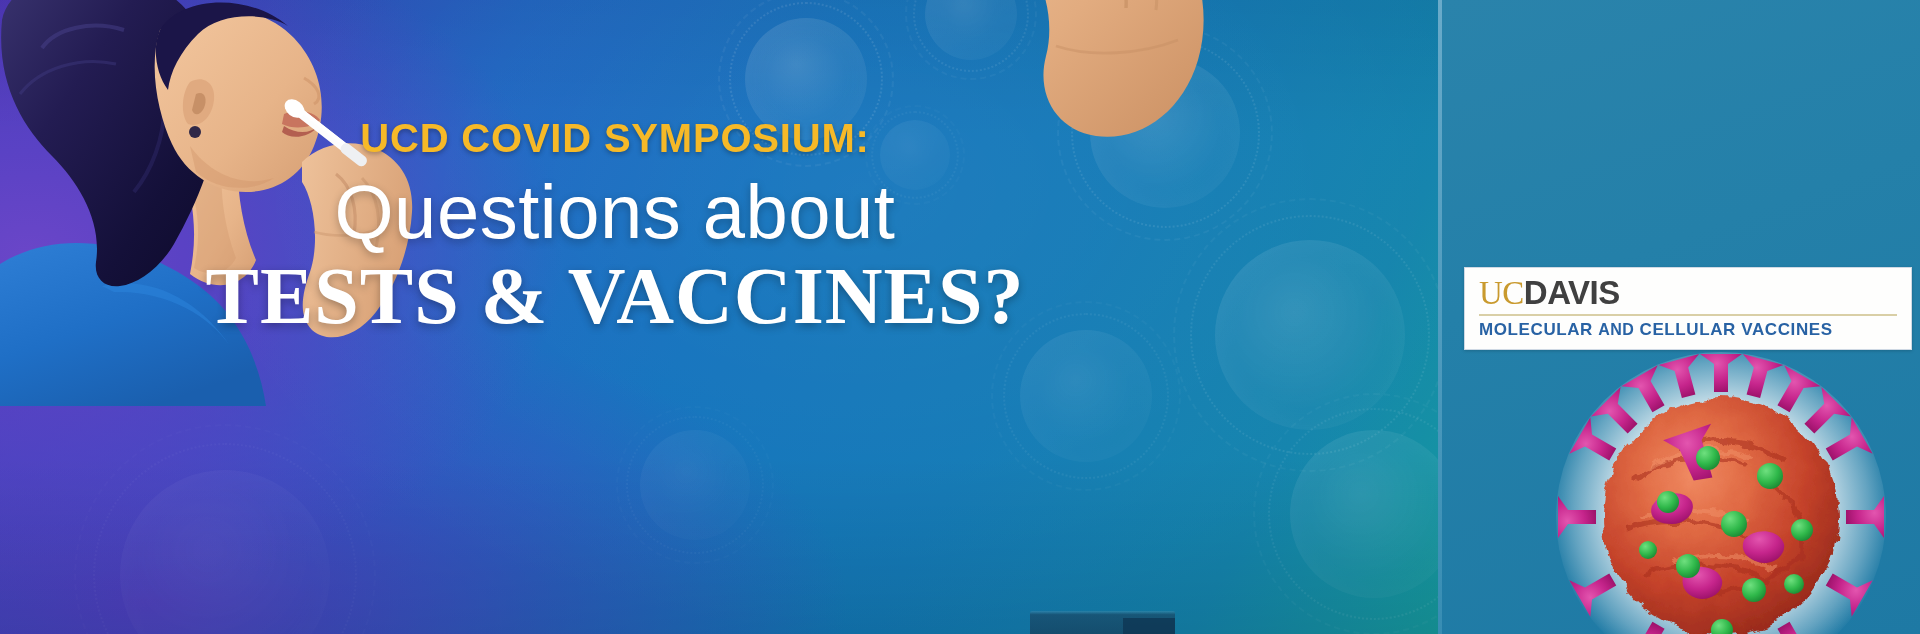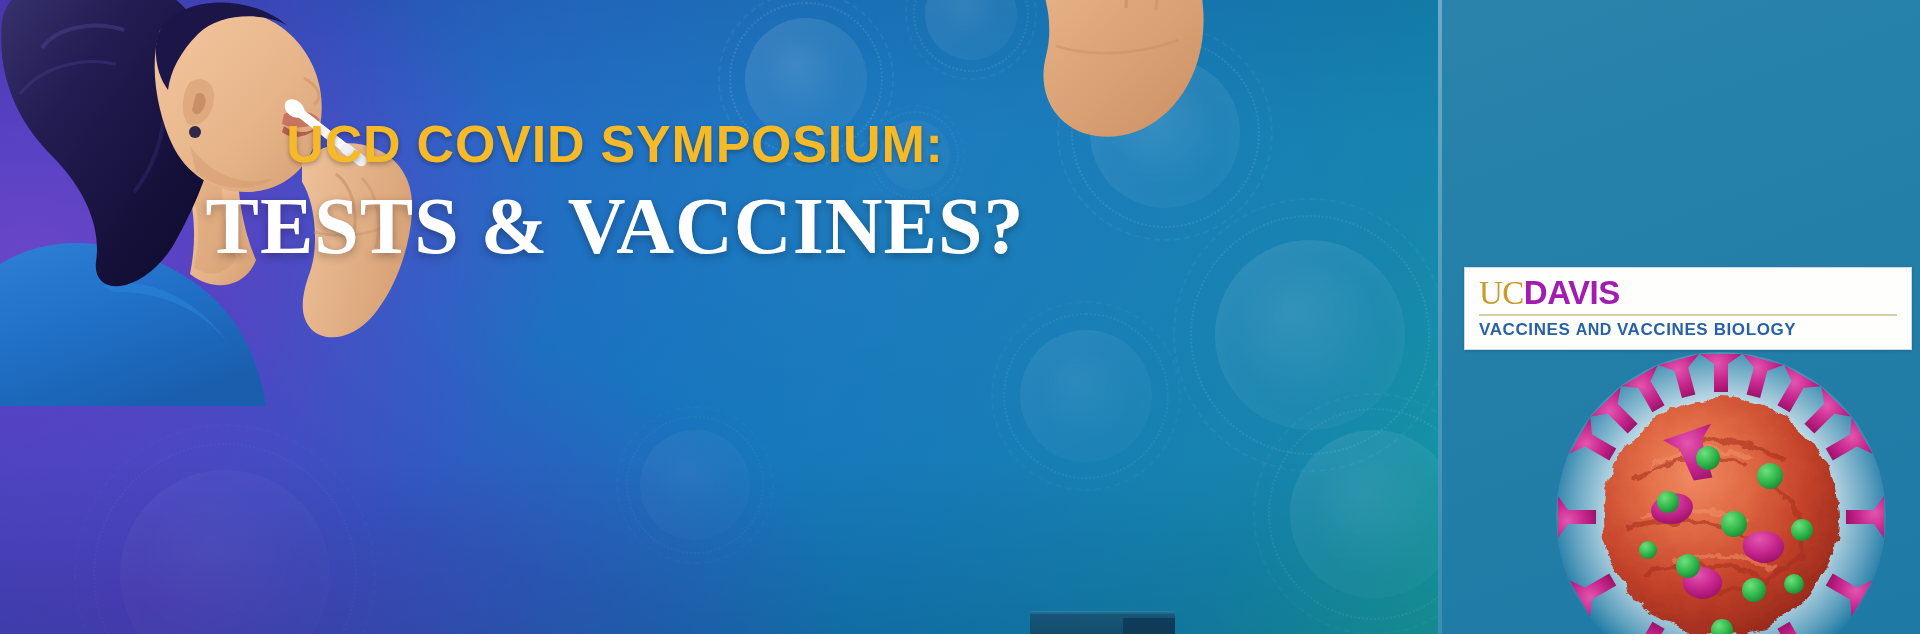--- a/index.html
+++ b/index.html
@@ -91,21 +91,21 @@
   #headline-block {
     position: absolute;
     left: 0; top: 118px;
     width: 1230px;
     text-align: center;
     line-height: 1;
   }
   #eyebrow-line {
     display: block;
     color: #F6B928;
-    font-size: 52px;
+    font-size: 40px;
     font-weight: 700;
     letter-spacing: 0.8px;
     text-shadow: 0 2px 5px rgba(0,0,0,0.30);
     margin-bottom: 16px;
   }
   #title-line-1 {
     display: block;
     color: #ffffff;
     font-size: 76px;
     font-weight: 400;
@@ -172,21 +172,21 @@
     letter-spacing: -0.5px;
     white-space: nowrap;
   }
   #ucdavis-wordmark .uc {
     font-family: Liberation Serif, serif;
     font-weight: 400;
     color: #C99A2E;
   }
   #ucdavis-wordmark .davis {
     font-weight: 700;
-    color: #a21caf;
+    color: #404040;
     letter-spacing: -0.5px;
   }
   #ucdavis-rule {
     height: 2px;
     background: #d9cfa6;
     margin: 4px 0 4px 0;
   }
   #ucdavis-subtitle {
     font-size: 17px;
     font-weight: 700;
@@ -329,38 +329,39 @@
         <path d="M226 34 C 252 44, 268 74, 266 104" stroke="#c58f63" stroke-width="3.4" fill="none" opacity=".65"></path>
         <path d="M258 22 C 286 38, 300 72, 296 106" stroke="#c58f63" stroke-width="3" fill="none" opacity=".5"></path>
         <path d="M196 142 C 232 154, 282 150, 318 136" stroke="#c58f63" stroke-width="2.8" fill="none" opacity=".45"></path>
 
         <path d="M160 -14 C 200 -26, 250 -8, 280 26" stroke="#f7d6b4" stroke-width="9" fill="none" opacity=".45" stroke-linecap="round"></path>
       </svg>
     </div>
 
     <div id="headline-block">
       <span id="eyebrow-line">UCD COVID SYMPOSIUM:</span>
+      <span id="title-line-1">Questions about</span>
       <span id="title-line-2">TESTS &amp; VACCINES?</span>
     </div>
 
     <div id="bottom-bar-element"></div>
   </div>
 
   <div id="side-panel">
     <div class="panel-edge"></div>
 
     <div id="ucdavis-logo-card">
       <div id="ucdavis-wordmark">
         <span class="uc">UC</span><span class="davis">DAVIS</span>
       </div>
       <div id="ucdavis-rule"></div>
       <div id="ucdavis-subtitle">
-        <span>VACCINES</span>
+        <span>MOLECULAR</span>
         <span class="small-and">AND</span>
-        <span>VACCINES BIOLOGY</span>
+        <span>CELLULAR VACCINES</span>
       </div>
     </div>
 
     <div class="corona-glow"></div>
     <div id="coronavirus-render">
       <svg width="330" height="330" viewBox="0 0 330 330" xmlns="http://www.w3.org/2000/svg">
         <defs>
           <radialGradient id="bodyGrad" cx="38%" cy="32%" r="78%">
             <stop offset="0%" stop-color="#f08a62"></stop>
             <stop offset="30%" stop-color="#e06a44"></stop>

